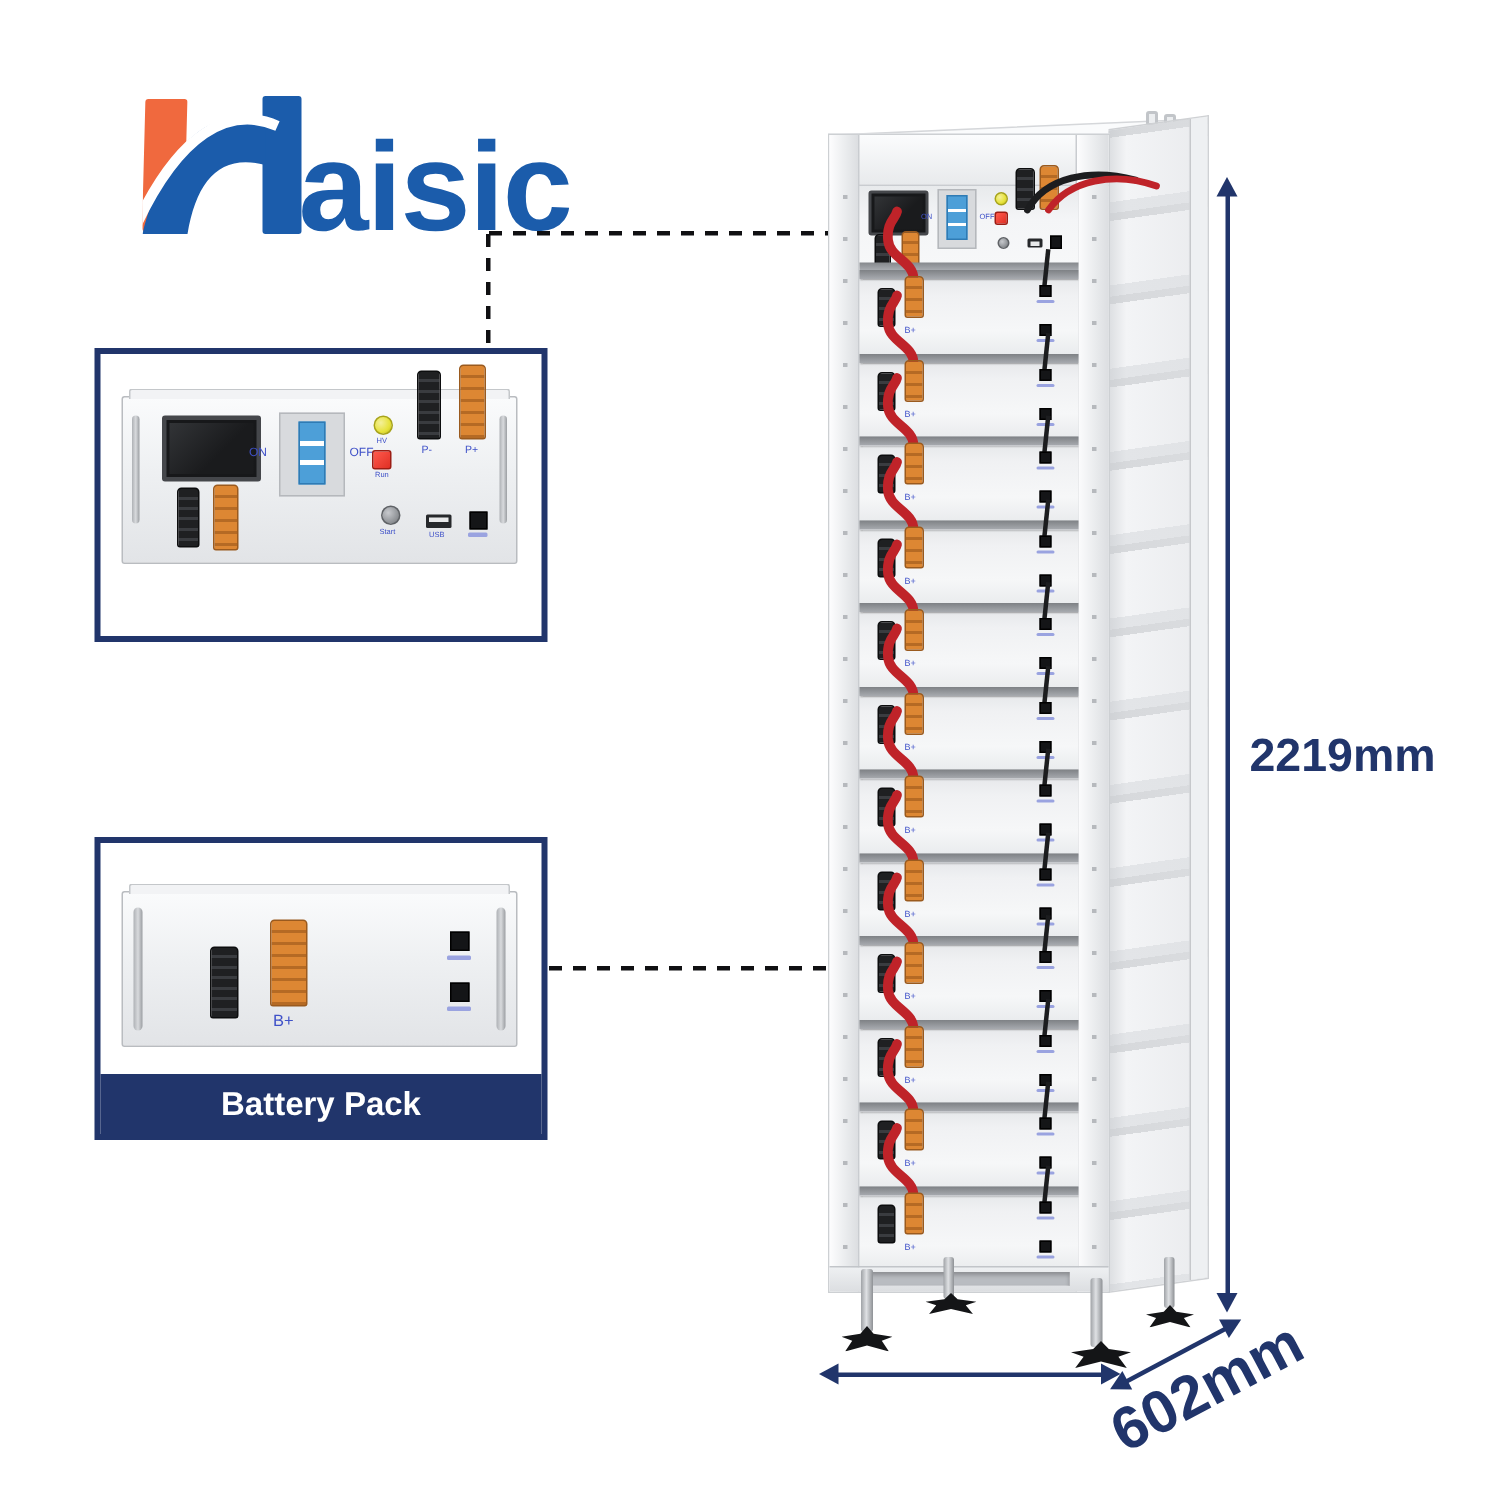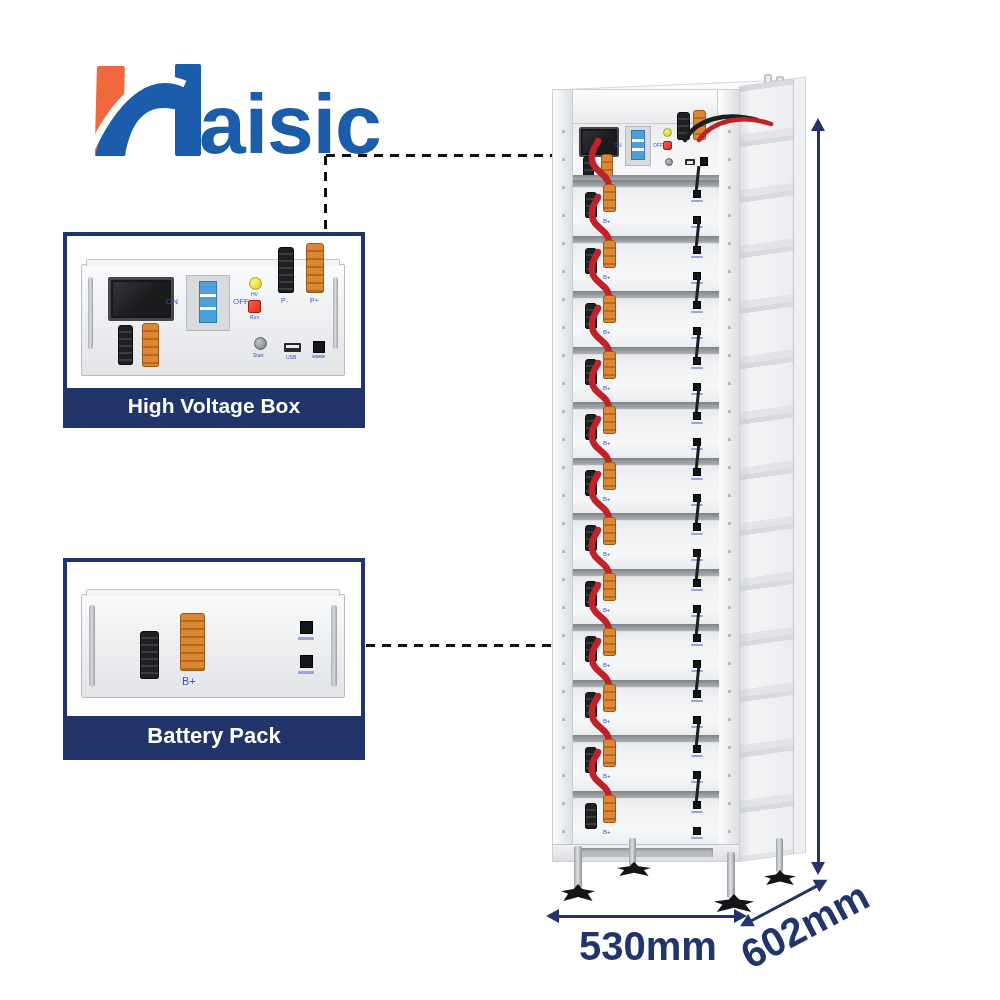--- a/index.html
+++ b/index.html
@@ -158,21 +158,20 @@
         <div class="conn orange" style="left:224px;top:-22px;width:18px;height:50px;"></div>
         <span class="tinylabel" style="left:228px;top:32px;font-size:7px;">P+</span>
         <div class="btn gray" style="left:172px;top:72px;width:13px;height:13px;"></div>
         <span class="tinylabel" style="left:171px;top:87px;font-size:5px;">Start</span>
         <div class="usb" style="left:202px;top:78px;width:17px;height:9px;"></div>
         <span class="tinylabel" style="left:204px;top:89px;font-size:5px;">USB</span>
         <div class="sqport" style="left:231px;top:76px;width:12px;height:12px;"></div>
         <div class="mark" style="left:230px;top:90px;width:13px;"></div>
       </div>
     </div>
-    <div class="banner">High Voltage Box</div>
   </div>
 
   <div id="callout-bp" class="callout">
     <div style="position:relative;height:156px;">
       <div class="unit-body" style="left:14px;top:32px;width:264px;height:104px;">
         <div class="handle" style="left:7px;top:10px;height:82px;width:6px;"></div>
         <div class="handle" style="right:7px;top:10px;height:82px;width:6px;"></div>
         <div class="conn black" style="left:58px;top:36px;width:19px;height:48px;"></div>
         <div class="conn orange" style="left:98px;top:18px;width:25px;height:58px;"></div>
         <span class="tinylabel" style="left:100px;top:80px;font-size:11px;">B+</span>
@@ -432,25 +431,25 @@
     </div>
     <div class="foot">
       <div class="stem" style="left:224px;top:756px;width:7px;height:34px;"></div>
       <div class="base" style="left:212px;top:788px;width:32px;height:15px;"></div>
     </div>
   </div>
 
   <div class="ah up" style="left:811px;top:118px;"></div>
   <div class="dim-line-v" style="left:817px;top:130px;height:732px;"></div>
   <div class="ah down" style="left:811px;top:862px;"></div>
+  <div class="dim-label" id="dim-height-label">2219mm</div>
 
   <div class="ah left" style="left:546px;top:909px;"></div>
   <div class="dim-line-h" style="left:558px;top:915px;width:178px;"></div>
   <div class="ah right" style="left:734px;top:909px;"></div>
-  <div class="dim-label" id="dim-width-label">530mm</div>
 
   <div id="dim-depth-wrap">
     <div class="ah left" style="left:-11px;top:-6px;"></div>
     <div class="ah right" style="right:-11px;top:-6px;"></div>
   </div>
   <div class="dim-label" id="dim-depth-label">602mm</div>
 
 </div>
 
 </body></html>

